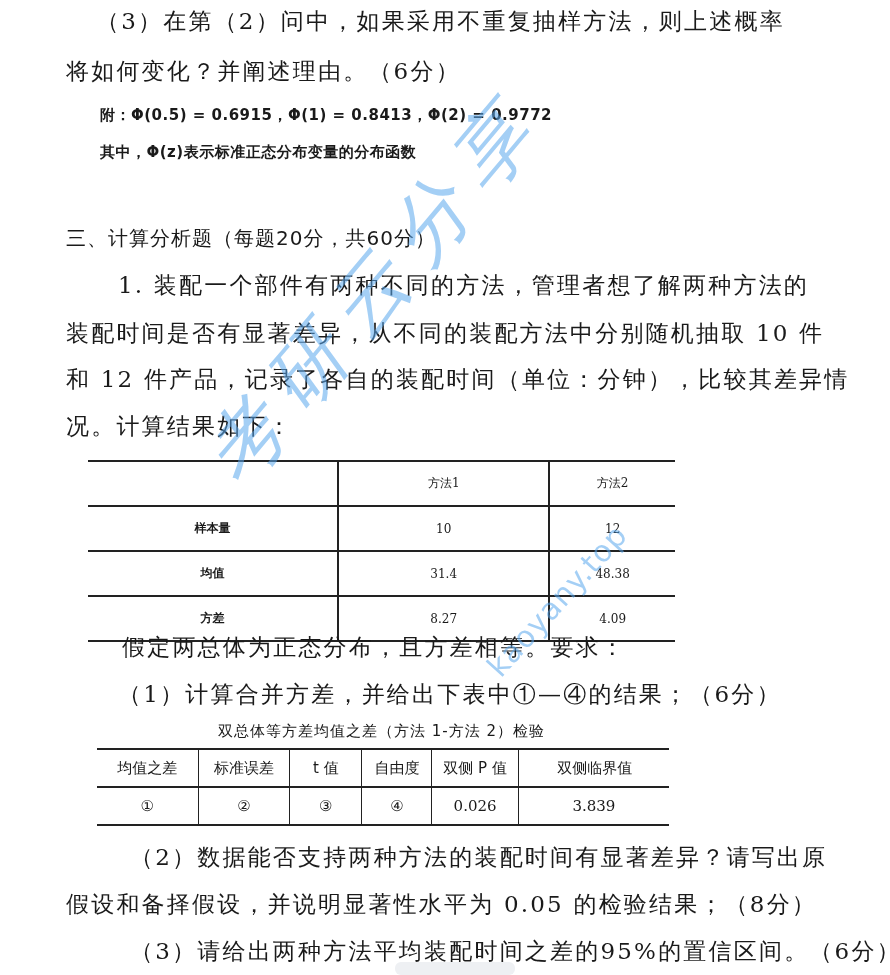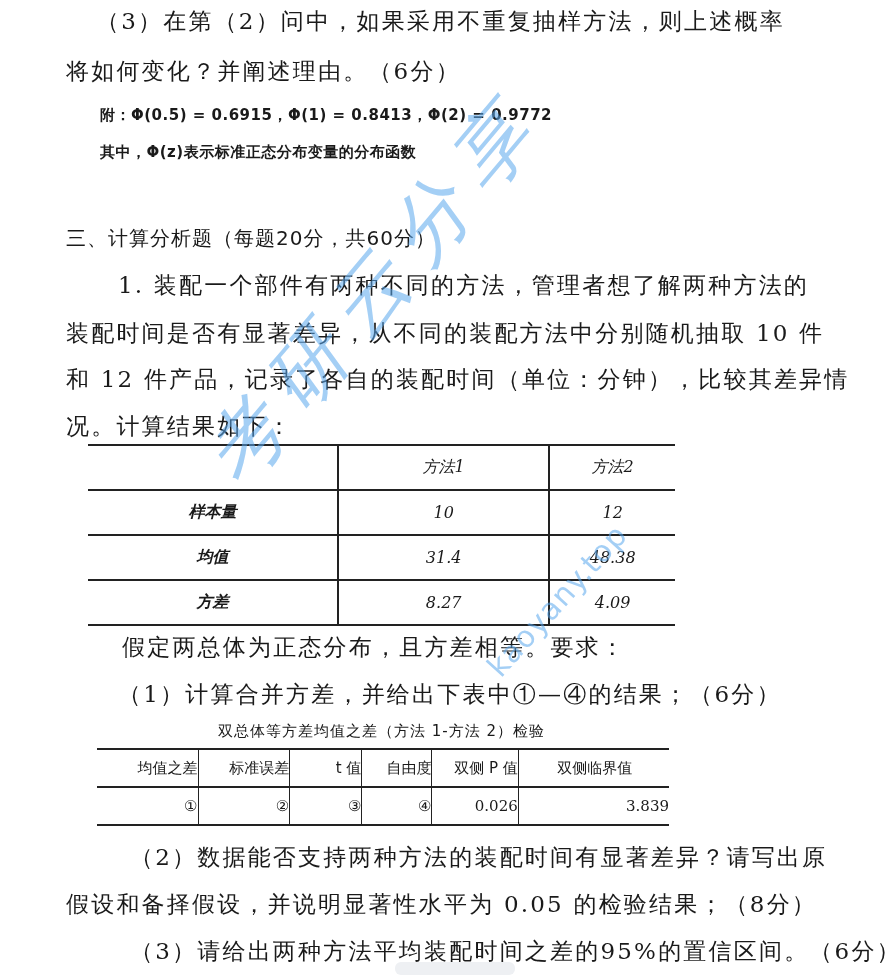--- a/index.html
+++ b/index.html
@@ -5,30 +5,30 @@
   html, body { margin:0; padding:0; }
   body {
     width:890px; height:975px; background:#ffffff; position:relative; overflow:hidden;
     font-family: "DejaVu Serif", "Liberation Serif", serif; color:#1a1a1a;
   }
   .line { position:absolute; white-space:nowrap; font-size:23px; letter-spacing:2.2px; }
   .small { font-size:15px; letter-spacing:0.5px; font-weight:bold; font-family:"DejaVu Sans","Liberation Sans",sans-serif; }
   .heading { font-weight:normal; font-family:"DejaVu Sans","Liberation Sans",sans-serif; font-size:20px; letter-spacing:1px; }
 
   
-  .t1 { position:absolute; left:88px; top:444px; width:587px; border-collapse:collapse; font-size:16px;font-style:italic; }
+  .t1 { position:absolute; left:88px; top:460px; width:587px; border-collapse:collapse; font-size:12px; }
   .t1 td { height:43px; text-align:center; border-top:2px solid #222; padding:0; }
   .t1 tr:last-child td { border-bottom:2px solid #222; }
   .t1 td.c0 { width:250px; font-weight:bold; font-family:"DejaVu Sans","Liberation Sans",sans-serif; }
   .t1 td.c1 { width:210px; border-left:2px solid #222; border-right:2px solid #222; }
   .t1 td.c2 { width:125px; }
 
   .t2cap { position:absolute; left:218px; top:722px; font-size:15px; letter-spacing:1px; font-family:"DejaVu Sans","Liberation Sans",sans-serif; }
   .t2 { position:absolute; left:97px; top:748px; width:572px; border-collapse:collapse; font-size:15px; }
-  .t2 td { height:36px; text-align:right; border-top:2px solid #222; border-bottom:2px solid #222; padding:0; }
+  .t2 td { height:36px; text-align:center; border-top:2px solid #222; border-bottom:2px solid #222; padding:0; }
   .t2 td + td { border-left:1.5px solid #222; }
   .t2 tr.hdr td { font-family:"DejaVu Sans","Liberation Sans",sans-serif; }
 
   .wm { position:absolute; color:#5aa8ee; opacity:0.55; pointer-events:none; font-family:"DejaVu Sans","Liberation Sans",sans-serif; }
   .wm-cn { left:180px; top:440px; font-size:78px; transform:rotate(-50deg); transform-origin:left top; letter-spacing:18px; font-style:italic; }
   .wm-url { left:480px; top:660px; font-size:30px; transform:rotate(-48deg); transform-origin:left top; letter-spacing:1px; }
   .scroll-dots { position:absolute; left:395px; top:962px; width:120px; height:13px; background:#eef0f3; border-radius:6px; }
 </style>
 </head>
 <body>

